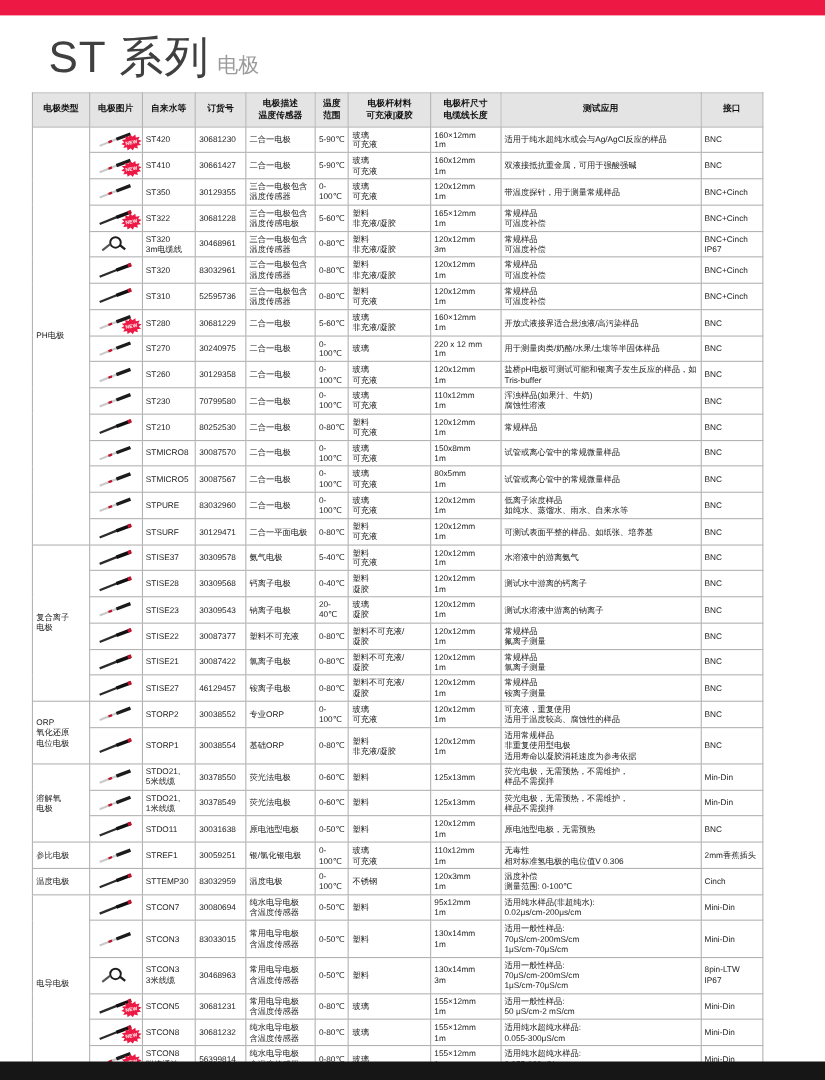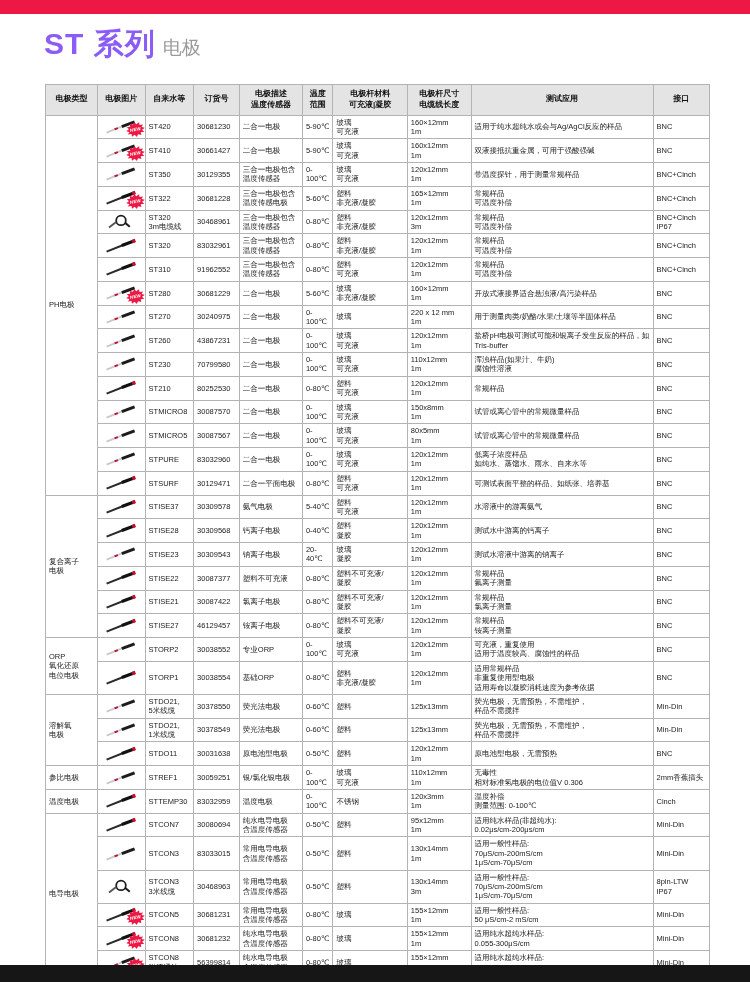--- a/index.html
+++ b/index.html
@@ -2,24 +2,24 @@
 <html><head>
 <meta charset="utf-8">
 <style>
   html,body{margin:0;padding:0;}
   body{
     width:750px;height:982px;position:relative;background:#ffffff;
     font-family:"Liberation Sans","DejaVu Sans",sans-serif;overflow:hidden;
   }
   .topbar{position:absolute;top:0;left:0;width:750px;height:14px;background:#ED1944;}
   .titlewrap{position:absolute;top:24px;left:44px;white-space:nowrap;}
-  .title-main{font-size:30px;font-weight:bold;color:#8b5cf6;letter-spacing:1px;}
+  .title-main{font-size:40px;font-weight:normal;color:#404040;letter-spacing:1px;}
   .title-sub{font-size:19px;color:#9b9b9b;margin-left:7px;}
   table.spec{
-    position:absolute;top:84px;left:45px;width:665px;
+    position:absolute;top:84px;left:29px;width:665px;
     border-collapse:collapse;table-layout:fixed;
   }
   table.spec th,table.spec td{
     border:1px solid #b3b3b3;font-size:7.5px;color:#222;
     padding:2px 3px;vertical-align:middle;white-space:pre-line;line-height:1.25;
     overflow:hidden;
   }
   table.spec th{
     background:#e4e4e4;font-size:8px;font-weight:bold;text-align:center;
     padding:4px 1px;color:#111;line-height:1.35;
@@ -192,21 +192,21 @@
 可温度补偿</td>
         <td>BNC+Cinch</td>
       </tr>
       <tr>
         <td class="pic"><svg viewBox="0 0 44 20" width="40" height="16">
             <path d="M4 17 L24 9" stroke="#2b2b2b" stroke-width="2.6" fill="none"></path>
             <path d="M23 9.5 L39 3.5" stroke="#111" stroke-width="4" fill="none"></path>
             <path d="M36 4.5 L40 3" stroke="#c1122f" stroke-width="4.2" fill="none"></path>
           </svg></td>
         <td>ST310</td>
-        <td>91962552</td>
+        <td>52595736</td>
         <td>三合一电极包含
 温度传感器</td>
         <td>0-80℃</td>
         <td>塑料
 可充液</td>
         <td>120x12mm
 1m</td>
         <td>常规样品
 可温度补偿</td>
         <td>BNC+Cinch</td>
@@ -244,21 +244,21 @@
         <td>用于测量肉类/奶酪/水果/土壤等半固体样品</td>
         <td>BNC</td>
       </tr>
       <tr>
         <td class="pic"><svg viewBox="0 0 44 20" width="40" height="16">
             <path d="M4 17 L24 9" stroke="#c9c9c9" stroke-width="2.4" fill="none"></path>
             <path d="M14 13 L18 11.4" stroke="#c1122f" stroke-width="2.6" fill="none"></path>
             <path d="M23 9.5 L39 3.5" stroke="#1c1c1c" stroke-width="3.8" fill="none"></path>
           </svg></td>
         <td>ST260</td>
-        <td>43867231</td>
+        <td>30129358</td>
         <td>二合一电极</td>
         <td>0-100℃</td>
         <td>玻璃
 可充液</td>
         <td>120x12mm
 1m</td>
         <td>盐桥pH电极可测试可能和银离子发生反应的样品，如Tris-buffer</td>
         <td>BNC</td>
       </tr>
       <tr>

